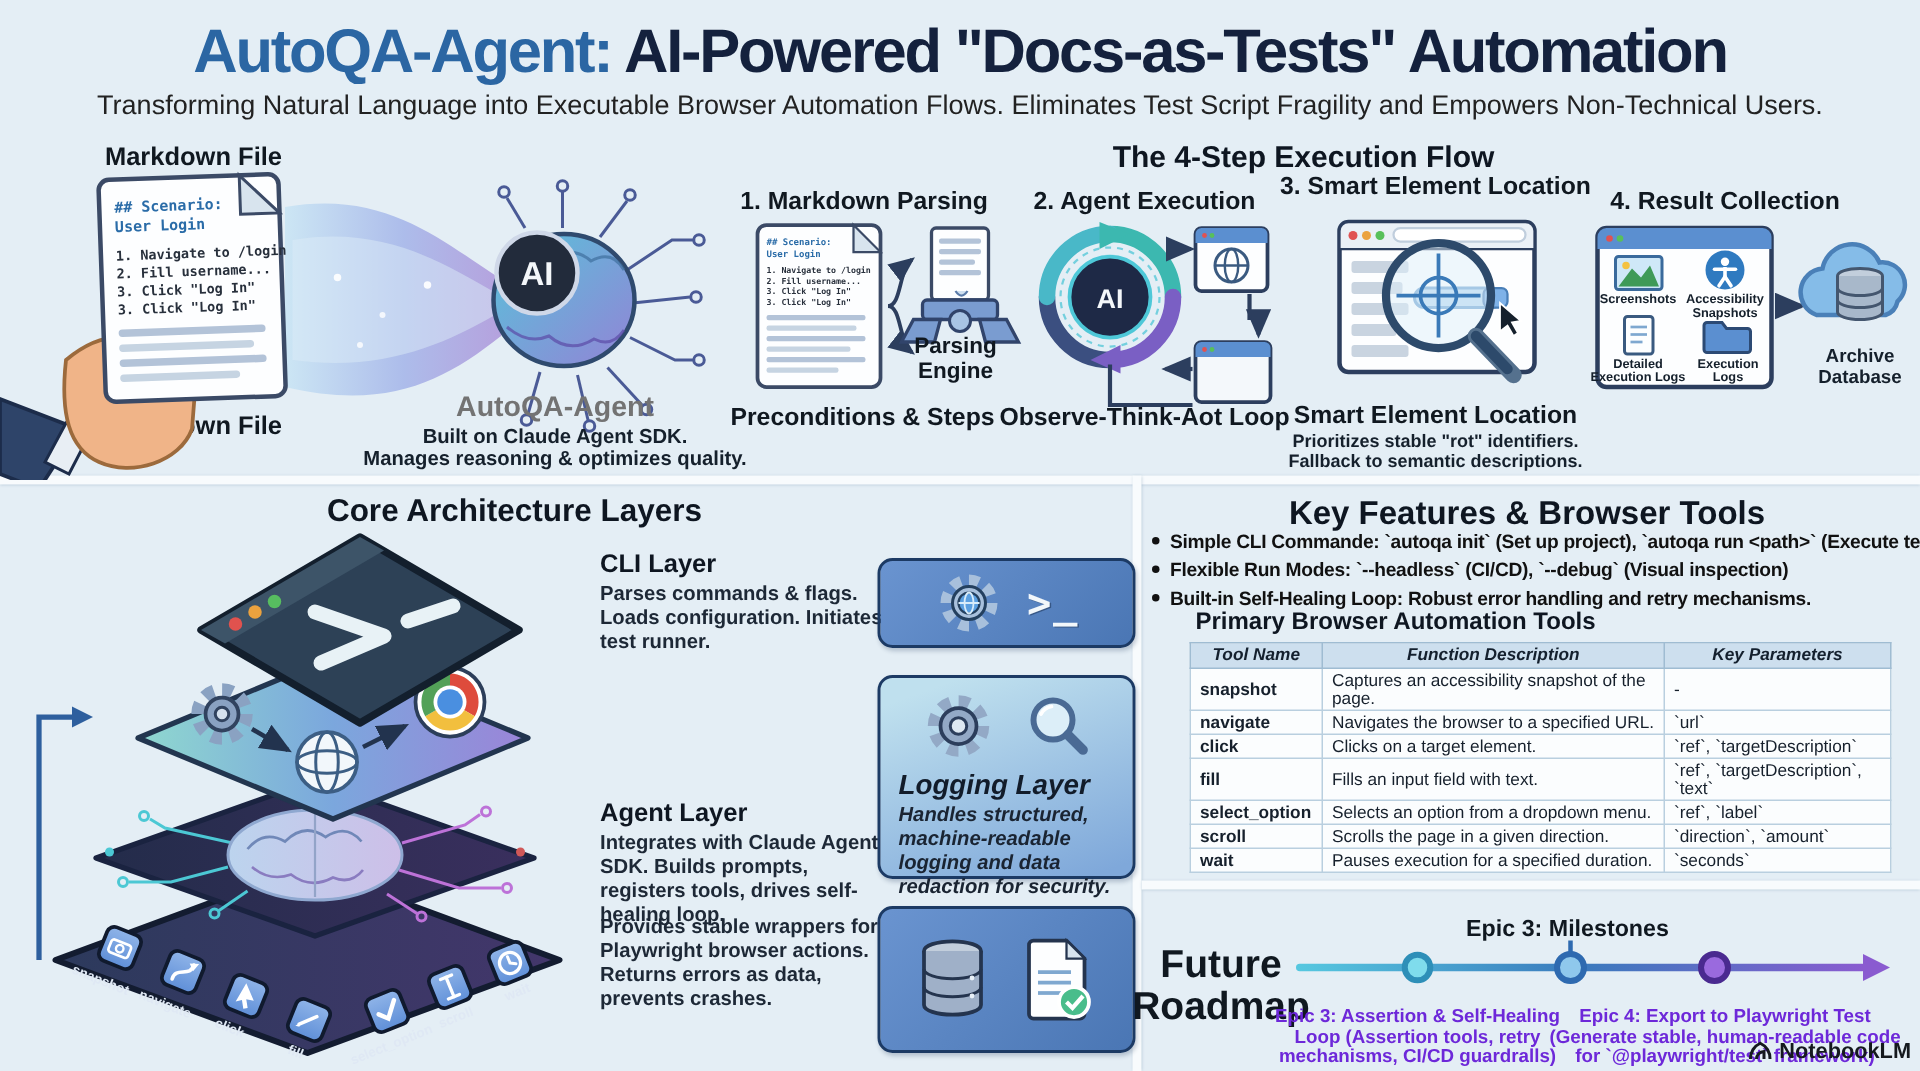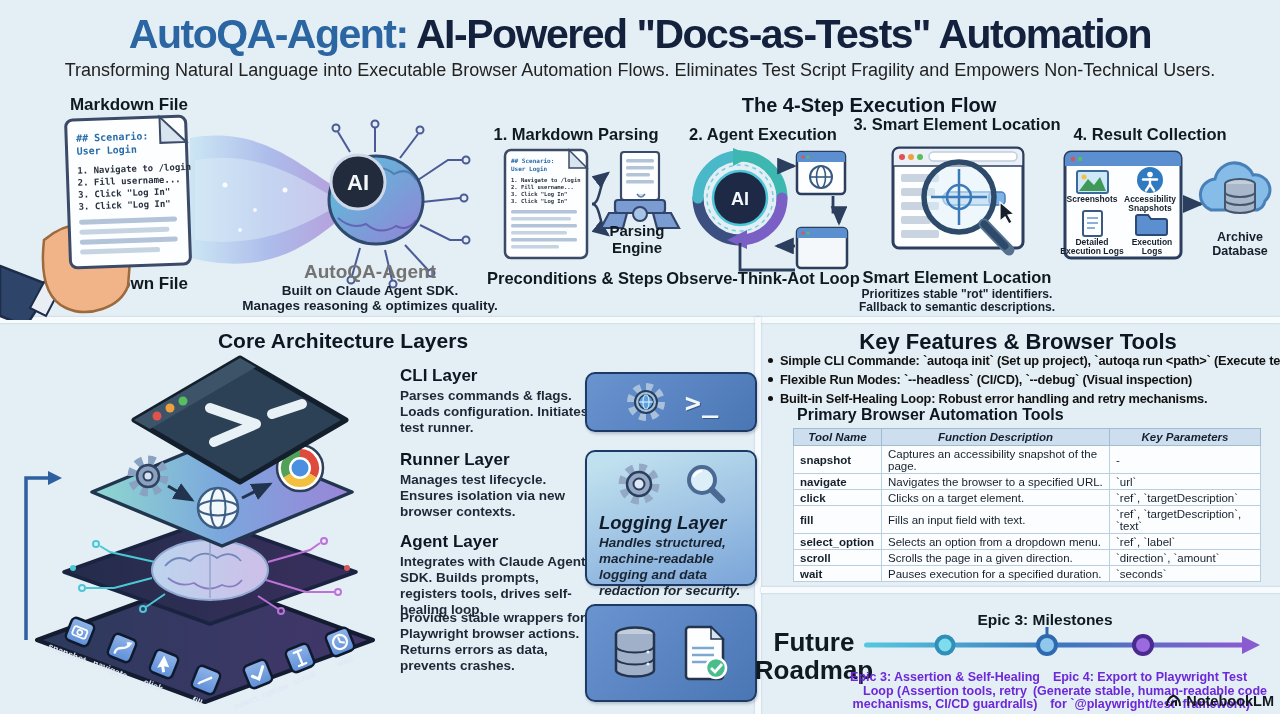--- a/index.html
+++ b/index.html
@@ -448,24 +448,20 @@
           <path d="M0,0 L0,-4.5 M0,0 L3.5,2" stroke="#fff" stroke-width="2"></path>
         </g>
       <text transform="translate(336,314) rotate(-22)" text-anchor="middle" font-size="9" font-weight="700" fill="#dfe8f4">wait</text>
     </g>
   </svg>
 
   <div class="layerblock" style="top:366px;">
     <h3>CLI Layer</h3>
     <p>Parses commands &amp; flags. Loads configuration. Initiates test runner.</p>
   </div>
-  <div class="layerblock" style="top:450px;">
-    <h3>Runner Layer</h3>
-    <p>Manages test lifecycle. Ensures isolation via new browser contexts.</p>
-  </div>
   <div class="layerblock" style="top:532px;">
     <h3>Agent Layer</h3>
     <p>Integrates with Claude Agent SDK. Builds prompts, registers tools, drives self-healing loop.</p>
   </div>
   <div class="layerblock" style="top:610px;">
     <p>Provides stable wrappers for Playwright browser actions. Returns errors as data, prevents crashes.</p>
   </div>
 
   <div class="card cardBlue cardrow" style="top:372px;height:60px;">
     <svg width="46" height="46" viewBox="0 0 46 46">

